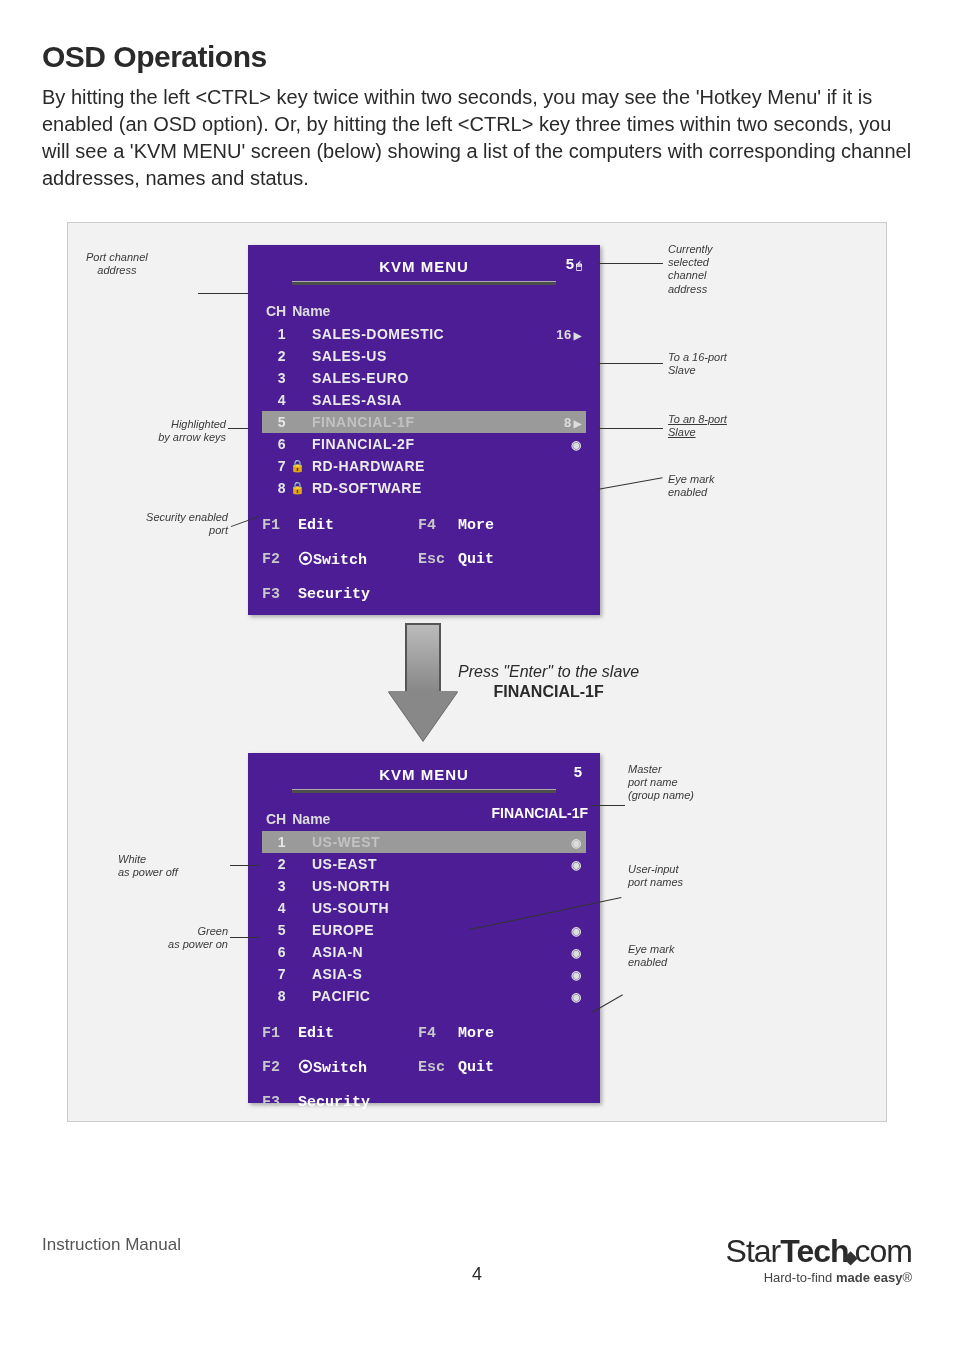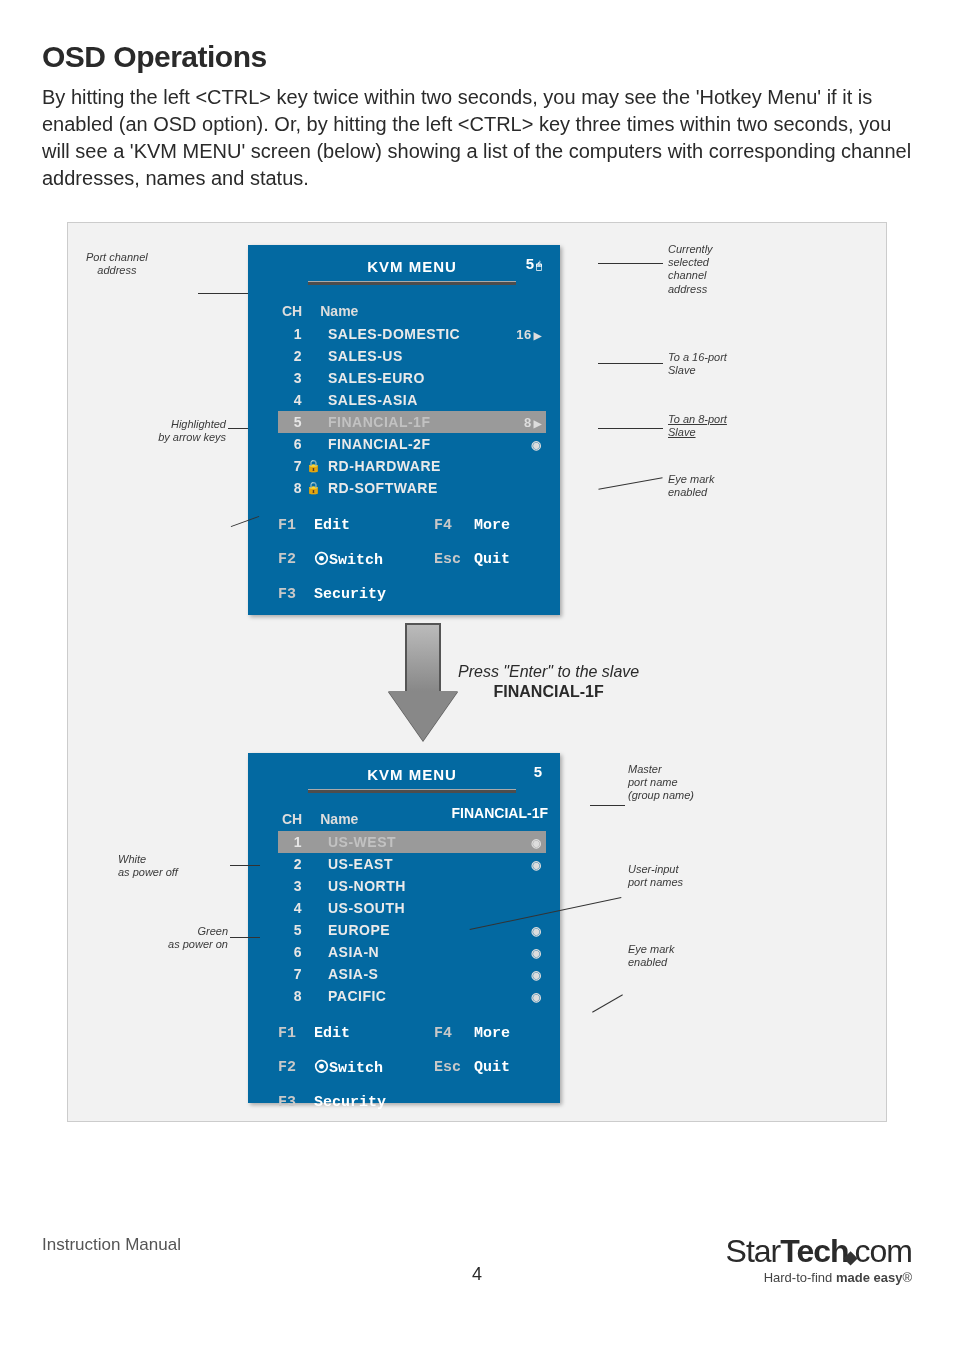--- a/index.html
+++ b/index.html
@@ -27,23 +27,23 @@
     position: relative;
     width: 820px;
     height: 900px;
     margin: 0 auto;
     background: #f2f2f2;
     border: 1px solid #ccc;
   }
   
   .osd {
     position: absolute;
-    width: 312px;
-    padding: 8px 14px 10px 30px;
-    background: #0369a1;
+    width: 352px;
+    padding: 8px 14px 10px 14px;
+    background: #4c1d95;
     box-shadow: 2px 2px 4px rgba(0,0,0,.3);
     color: #fff;
     font-family: Arial, sans-serif;
     font-size: 15px;
     font-weight: 700;
   }
   .osd-top { top: 22px; left: 180px; height: 370px; }
   .osd-bot { top: 530px; left: 180px; height: 350px; }
   .osd-title-row {
     display: flex;
@@ -73,21 +73,21 @@
   .osd-sub {
     position: absolute;
     right: 12px;
     top: 52px;
     font-size: 14px;
     color: #fff;
     text-align: right;
   }
   .osd-col-hdr {
     display: flex;
-    gap: 18px;
+    gap: 6px;
     padding-left: 4px;
     color: #ddd;
     font-size: 14px;
     margin-top: 18px;
     margin-bottom: 4px;
   }
   .osd-list { margin-top: 2px; }
   .osd-row {
     display: flex;
     align-items: center;
@@ -372,20 +372,21 @@
       <span class="fn-txt">Security</span>
     </div>
   </div>
 
   <div class="annot" style="left:18px; top:28px; text-align:center;">Port channel<br>address</div>
   <div class="conn" style="left:130px; top:70px; width:50px;"></div>
 
   <div class="annot" style="left:28px; top:195px; text-align:right; width:130px;">Highlighted<br>by arrow keys</div>
   <div class="conn" style="left:160px; top:205px; width:20px;"></div>
 
+  <div class="annot" style="left:10px; top:288px; text-align:right; width:150px;">Security enabled<br>port</div>
   <div class="conn" style="left:162px; top:298px; width:30px; transform:rotate(-20deg);"></div>
 
   <div class="annot right" style="left:600px; top:20px;">Currently<br>selected<br>channel<br>address</div>
   <div class="conn" style="left:530px; top:40px; width:65px;"></div>
 
   <div class="annot right" style="left:600px; top:128px;">To a 16-port<br>Slave</div>
   <div class="conn" style="left:530px; top:140px; width:65px;"></div>
 
   <div class="annot right" style="left:600px; top:190px;text-decoration:underline;">To an 8-port<br>Slave</div>
   <div class="conn" style="left:530px; top:205px; width:65px;"></div>

